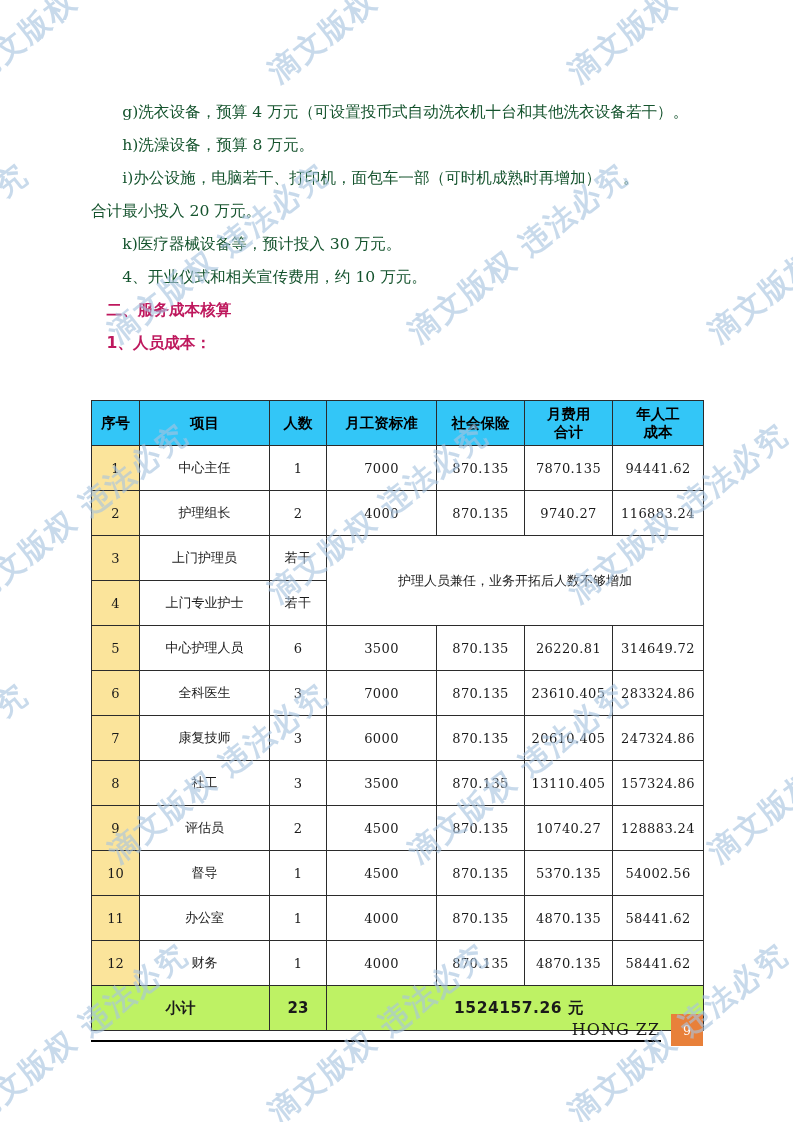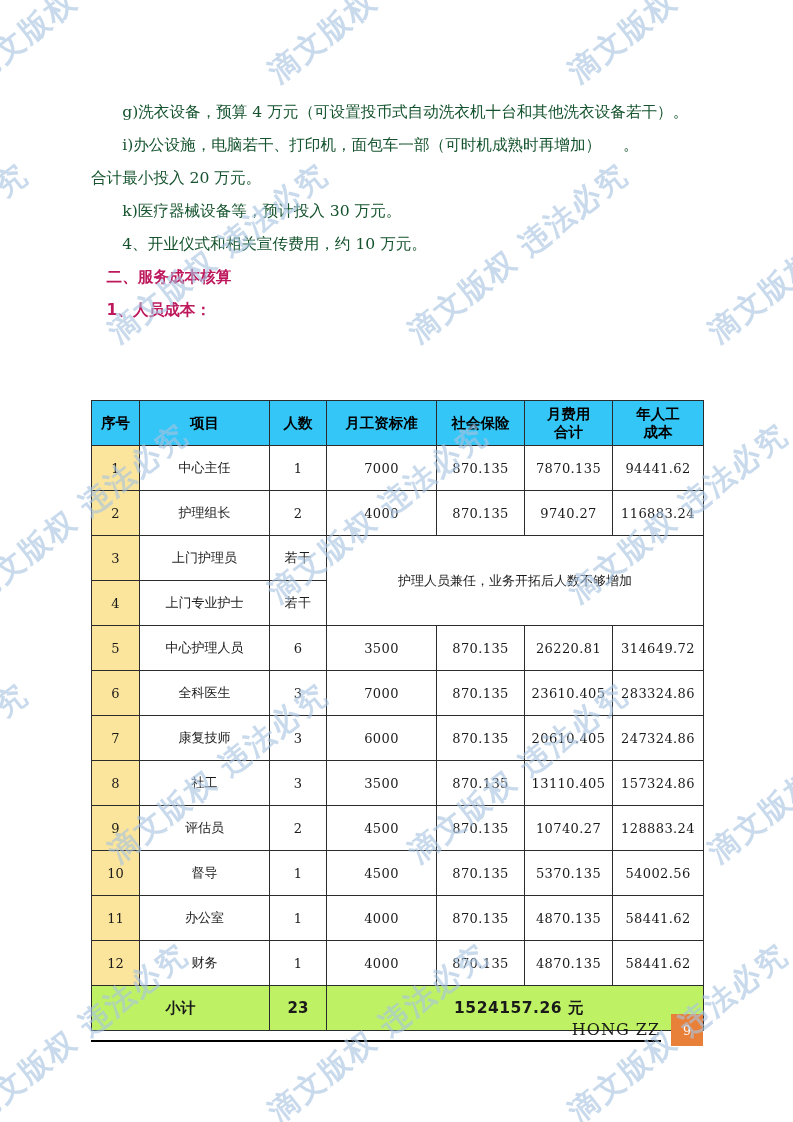--- a/index.html
+++ b/index.html
@@ -181,20 +181,21 @@
     justify-content: center;
   }
 </style>
 </head>
 <body>
 
 <div id="page">
 
   <div id="body-text">
     <p class="para indent">g)洗衣设备，预算 4 万元（可设置投币式自动洗衣机十台和其他洗衣设备若干）。</p>
+    <p class="para indent">h)洗澡设备，预算 8 万元。</p>
     <p class="para indent"><span>i)办公设施，电脑若干、打印机，面包车一部（可时机成熟时再增加）</span><span class="gapdot"></span><span>。</span><br><span>合计最小投入 20 万元。</span></p>
     <p class="para indent">k)医疗器械设备等，预计投入 30 万元。</p>
     <p class="para indent">4、开业仪式和相关宣传费用，约 10 万元。</p>
     <p class="heading">二、服务成本核算</p>
     <p class="heading">1、人员成本：</p>
   </div>
 
   <div id="cost-table-wrap">
     <table class="cost">
       <colgroup>

